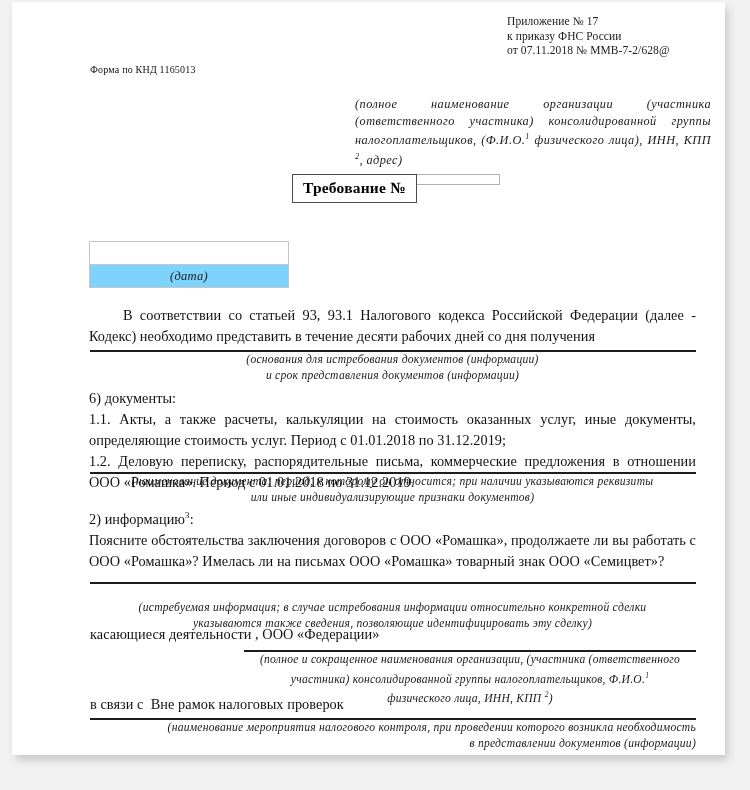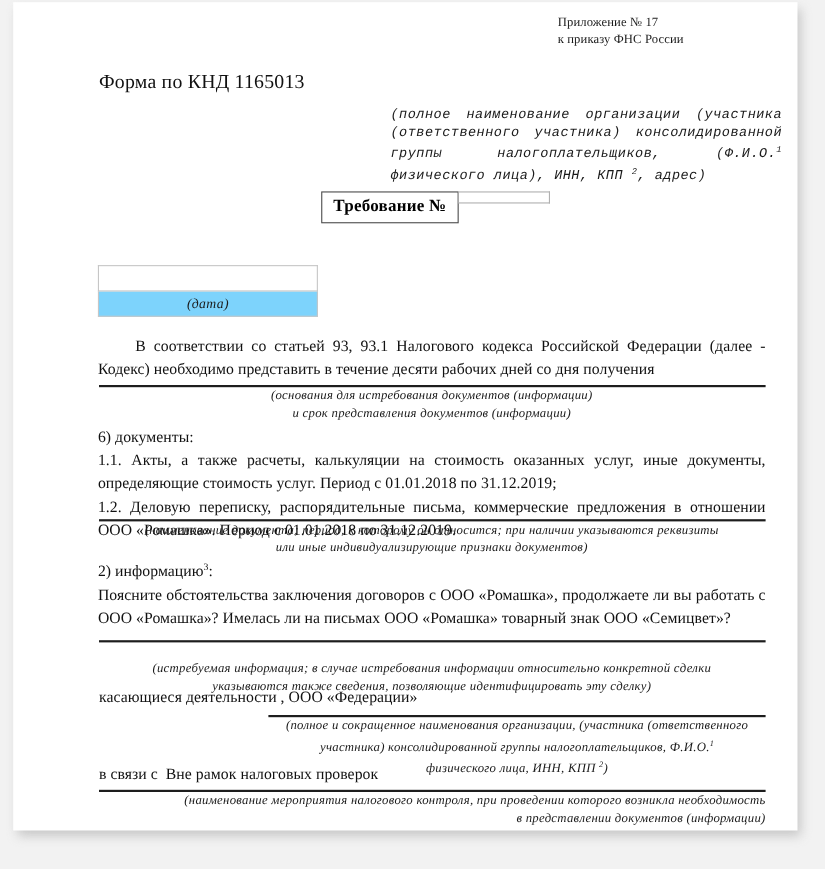--- a/index.html
+++ b/index.html
@@ -60,37 +60,36 @@
     line-height: 14.5px;
     color: #1b1b1b;
     letter-spacing: .1px;
   }
   .appendix div { white-space: nowrap; }
 
   .knd {
     position: absolute;
     left: 78px;
     top: 62px;
-    font-size: 18px;
+    font-size: 10px;
     color: #111;
     letter-spacing: .2px;
   }
 
   .org-caption {
     position: absolute;
     left: 343px;
     top: 94px;
     width: 356px;
     font-style: italic;
     font-size: 12.3px;
     line-height: 16.5px;
     text-align: justify;
     color: #1a1a1a;
     letter-spacing: .45px;
-    font-family: Liberation Mono, monospace;
   }
   .org-caption sup { font-size: 8px; }
 
   
   .title-row {
     position: absolute;
     left: 280px;
     top: 172px;
     display: flex;
     align-items: flex-start;
@@ -194,20 +193,21 @@
 <div class="page-wrap">
 
   <div class="sheet-shadow"></div>
 
   <div class="sheet">
     <div class="inner">
 
       <div class="appendix">
         <div>Приложение № 17</div>
         <div>к приказу ФНС России</div>
+        <div>от 07.11.2018 № ММВ-7-2/628@</div>
       </div>
 
       <div class="knd">Форма по КНД 1165013</div>
 
       <div class="org-caption">
         <span>(полное наименование организации (участника (ответственного участника) консолидированной группы налогоплательщиков, (Ф.И.О.</span><sup>1</sup><span> физического лица), ИНН, КПП </span><sup>2</sup><span>, адрес)</span>
       </div>
 
       <div class="title-row">
         <div class="title-cell">Требование №</div>

